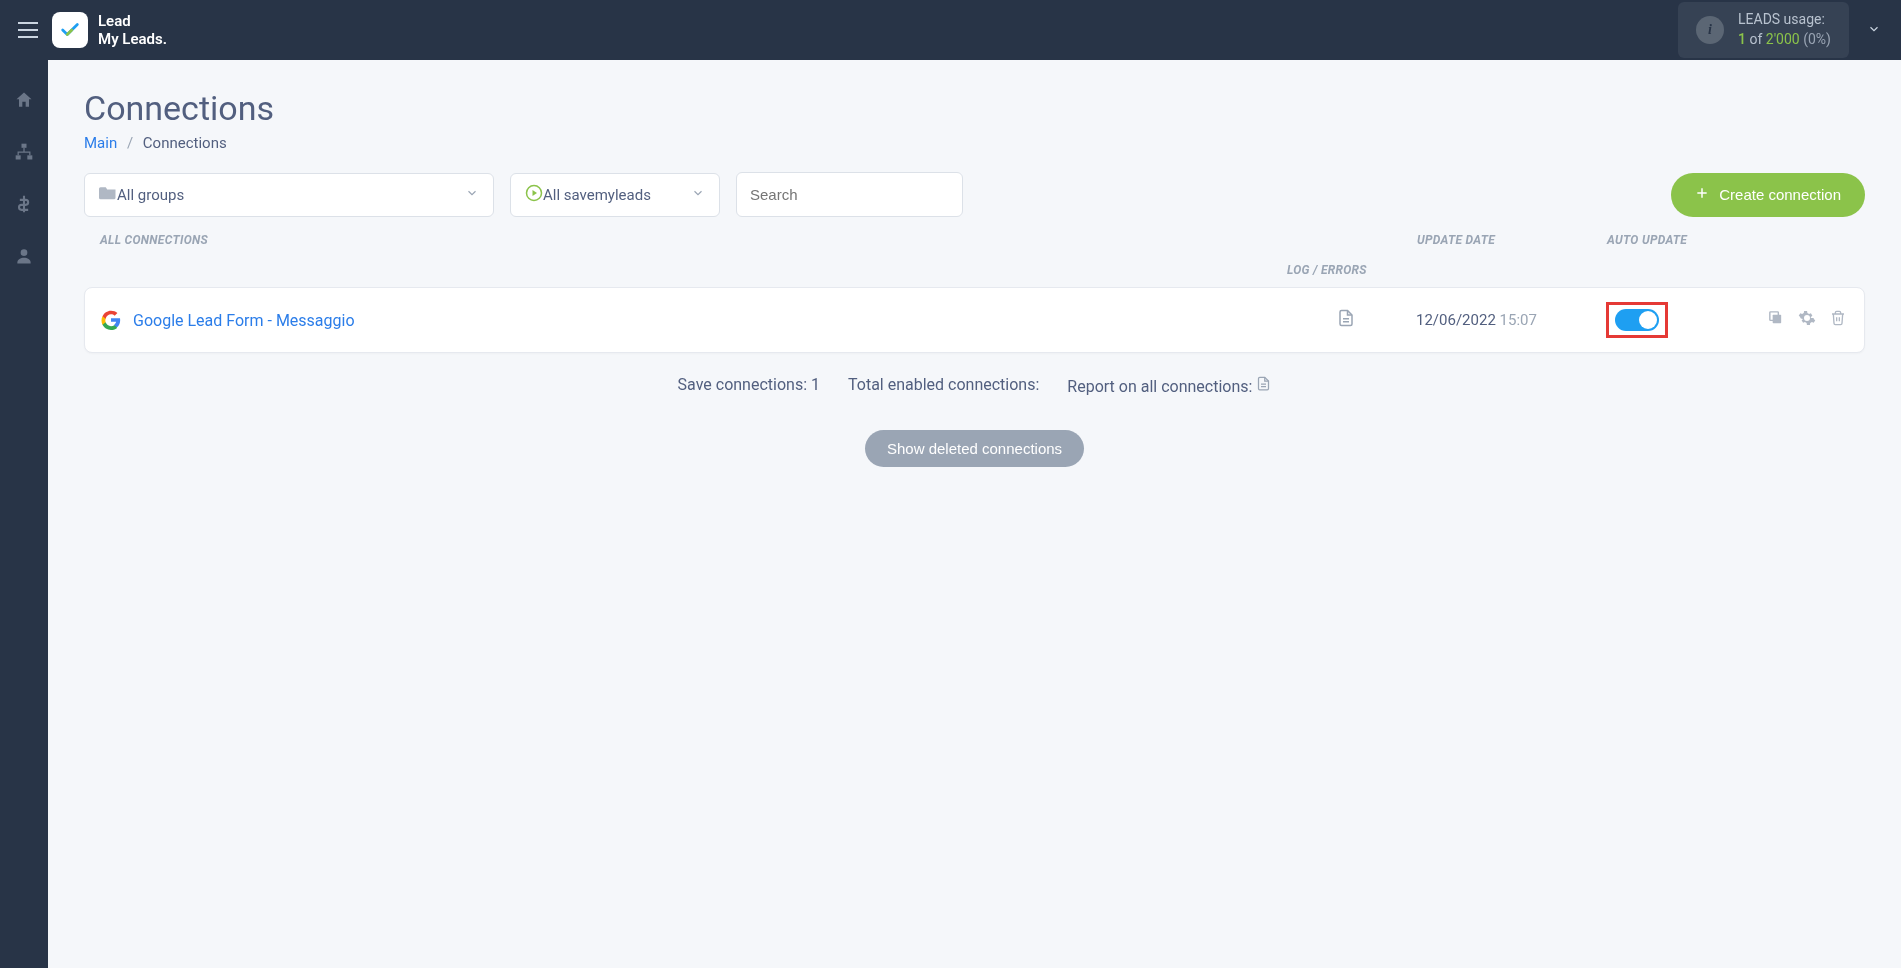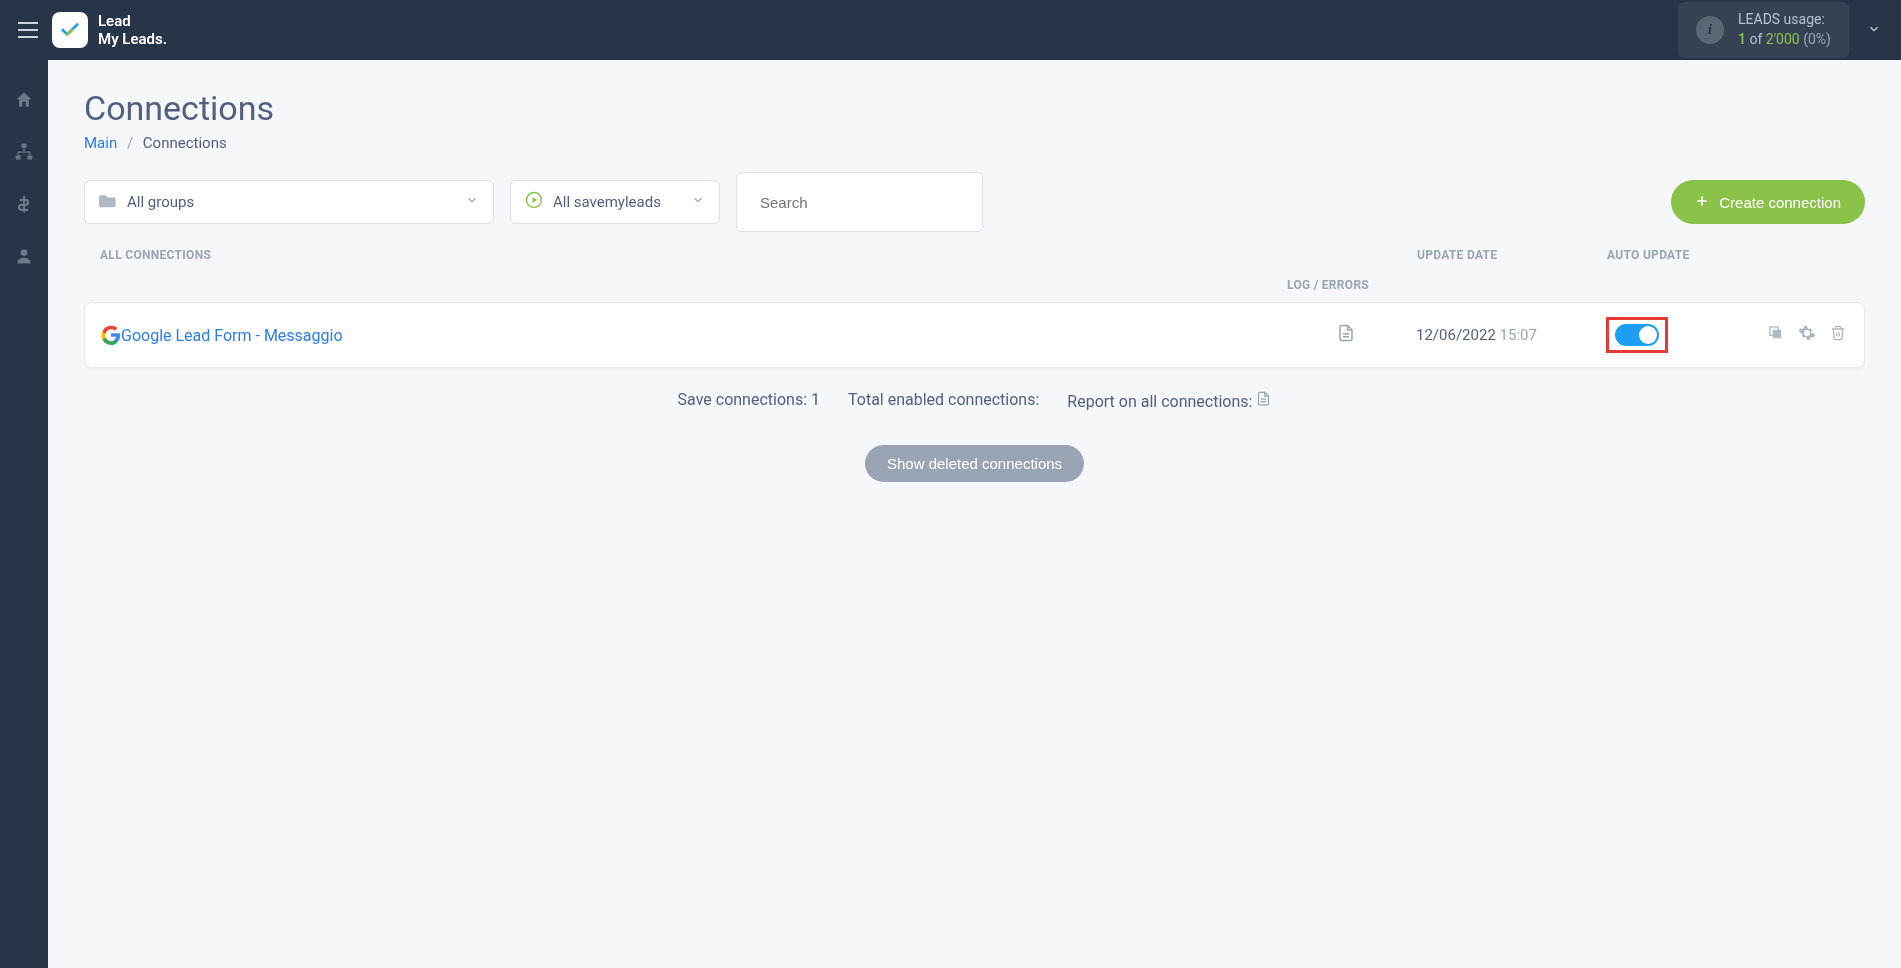--- a/index.html
+++ b/index.html
@@ -59,52 +59,52 @@
     flex:1; padding: 28px 36px; background:#f5f7fa;
   }
   .page-title { font-size:34px; color:#525f7f; font-weight:400; margin-bottom:6px;}
   .breadcrumb { font-size:15px; margin-bottom:20px;}
   .breadcrumb a { color:#2b7de9; text-decoration:none;}
   .breadcrumb .sep { color:#9aa5b4; margin:0 6px;}
   .breadcrumb .current{ color:#525f7f;}
   .filters-row { display:flex; align-items:center; gap:16px; margin-bottom:16px;}
   .select-box {
     background:#fff; border:1px solid #dce1e8; border-radius:6px;
-    height:44px; display:flex; align-items:center; padding:0 14px; gap:10px;
+    height:44px; display:flex; align-items:center; padding:0 14px; 
     min-width:210px; cursor:pointer; color:#525f7f; font-size:15px;
   }
   .select-box.groups { min-width: 410px; }
   .select-box .sel-icon { color:#b0b8c4;}
   .select-box .chev { margin-left:auto; color:#9aa5b4;}
   .select-box.conn .sel-icon { color:#8bc34a; }
   .search-box {
     background:#fff; border:1px solid #dce1e8; border-radius:6px;
-    height:60px; padding:0 23px; display:flex;align-items:center;min-width:210px;
+    height:45px; padding:0 13px; display:flex;align-items:center;min-width:210px;
   }
   .search-box input { border:none; outline:none; font-size:15px; width:100%; color:#525f7f;}
   .create-btn {
     margin-left:auto; background:#8bc34a; color:#fff; border:none;
     border-radius:22px; height:44px; padding:0 24px; font-size:15px; font-weight:500;
     display:flex;align-items:center;gap:10px;cursor:pointer;
   }
   .table-headers {
     display:flex; padding:0 8px 10px 16px; font-size:12px; font-weight:700;
-    color:#9aa5b4; letter-spacing:0.3px;
+    color:#9aa5b4; letter-spacing:0.3px;font-style:italic;
   }
   .col-name { flex: 1 1 auto; }
   .col-log { width: 120px; text-align:left;margin-top:30px;}
   .col-date { width: 200px; text-align:left; padding-left:10px;}
   .col-auto { width: 140px; text-align:left; }
   .col-actions { width: 110px; }
   .conn-row {
     background:#fff; border:1px solid #e6e9ef; border-radius:8px;
     display:flex; align-items:center; padding:14px 8px 14px 16px;
     box-shadow: 0 1px 2px rgba(0,0,0,0.03);
   }
-  .conn-name { flex:1; display:flex; align-items:center; }
+  .conn-name { flex:1; display:flex; align-items:center; gap:12px;}
   .g-icon { width:20px; height:20px; }
   .conn-link { color:#2b7de9; font-size:16px; text-decoration:none;}
   .conn-log { width:120px; text-align:center; color:#9aa5b4; font-size:18px; cursor:pointer;}
   .conn-date { width:200px; font-size:15px; color:#525f7f; padding-left:10px;}
   .conn-date .time { color:#9aa5b4;}
   .conn-auto { width:140px; display:flex; align-items:center;}
   .highlight-box { border:3px solid #e53935; padding:4px 6px; display:inline-flex;}
   .toggle {
     width:44px;height:22px;border-radius:11px;background:#1E9FF2;
     position:relative; cursor:pointer;

